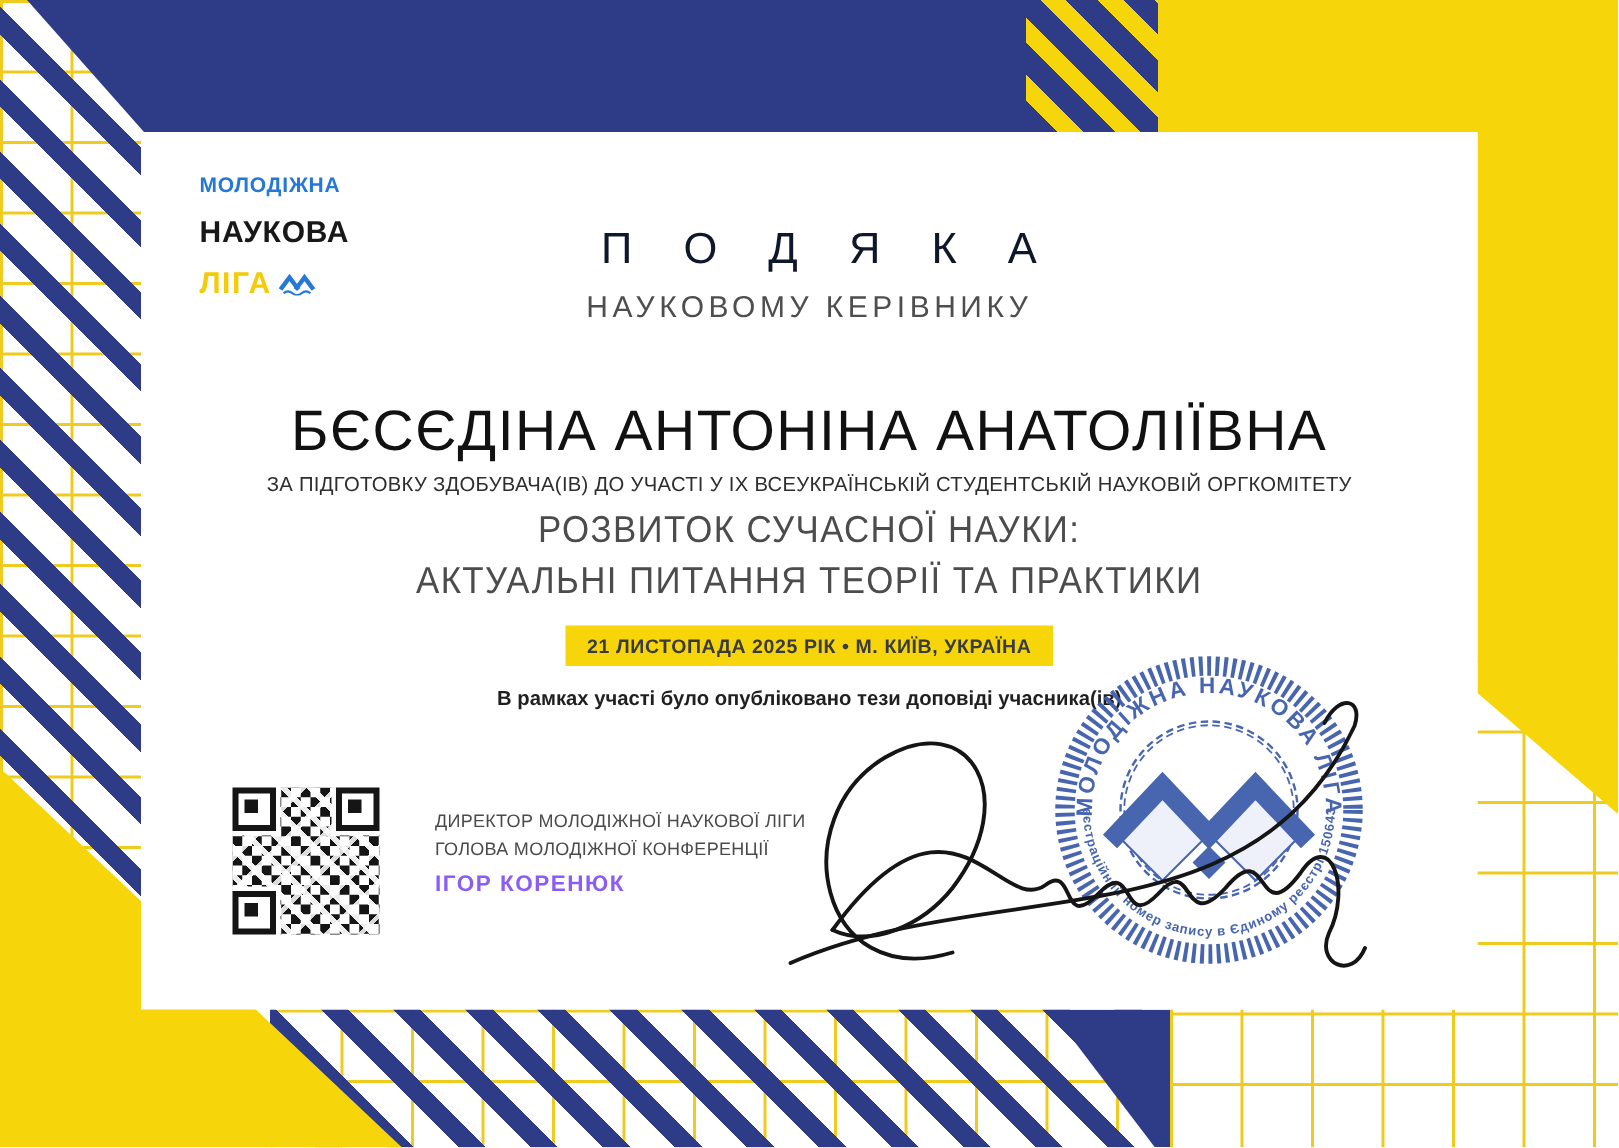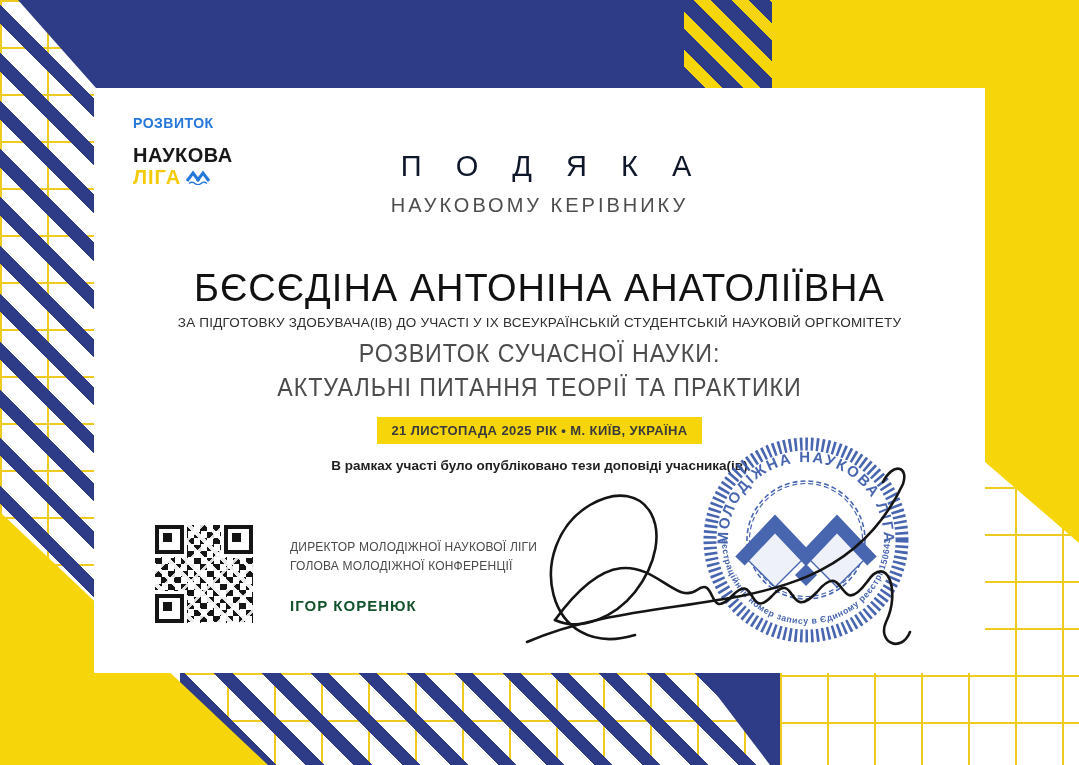--- a/index.html
+++ b/index.html
@@ -40,21 +40,21 @@
     clip-path:polygon(18px 0,772px 0,772px 88px,96px 88px);}
   .navy-bar-yellow-stripes{position:absolute;right:0;top:0;width:88px;height:88px;
     background:repeating-linear-gradient(45deg, transparent 0 15px, var(--yellow,#f6d60b) 15px 27px);}
   
   .card{position:absolute;left:94px;top:88px;width:891px;height:585px;background:#fff;}
   .center{position:absolute;left:0;width:100%;text-align:center;}
   
   .logo{position:absolute;left:39px;top:28px;line-height:1;}
   .logo-l1{font-size:14px;font-weight:bold;color:var(--logo_blue,#2577d9);letter-spacing:.5px;}
   .logo-l2{font-size:20px;font-weight:800;color:#181818;margin-top:15px;letter-spacing:.5px;}
-  .logo-row{display:flex;align-items:center;gap:4px;margin-top:2px;}
+  .logo-row{display:flex;align-items:center;gap:4px;margin-top:14px;}
   .logo-l3{font-size:20px;font-weight:800;color:var(--logo_yellow,#f3cb08);letter-spacing:1px;}
   
   .title{top:62px;font-size:29px;color:#0f172a;letter-spacing:13px;padding-left:13px;}
   .subtitle{top:106px;font-size:20px;color:#4e4e4e;letter-spacing:3px;padding-left:0;}
   .recipient{top:162px;font-size:38px;font-weight:normal;color:#111;letter-spacing:1px;margin-top:17px;}
   .reason{top:227px;font-size:13.5px;color:#2e2e2e;letter-spacing:.2px;}
   .conf{font-size:25px;color:#4c4c4c;letter-spacing:1px;transform:scaleX(.93);transform-origin:50% 50%;}
   .conf1{top:251px;} .conf2{top:285px;}
   .pill-wrap{top:329px;}
   .pill{display:inline-block;background:var(--yellow,#f6d60b);color:#3a3a3a;
@@ -68,21 +68,21 @@
       repeating-linear-gradient(135deg, rgba(255,255,255,.85) 0 3px, transparent 3px 16px),
       conic-gradient(#151515 25%, #fff 0 50%, #151515 0 75%, #fff 0);
     background-size:auto,auto,13px 13px;}
   .qr-f{position:absolute;width:21px;height:21px;background:#fff;border:4px solid #151515;
     box-shadow:0 0 0 3px #fff;}
   .qr-f::after{content:"";position:absolute;left:4px;top:4px;width:9px;height:9px;background:#151515;}
   .qr-f.tl{left:3px;top:3px;} .qr-f.tr{right:3px;top:3px;} .qr-f.bl{left:3px;bottom:3px;}
   
   .signatory{position:absolute;left:196px;top:450px;line-height:19px;}
   .sig-role{font-size:12px;color:#4a4a4a;letter-spacing:.2px;}
-  .sig-name{font-size:15px;font-weight:bold;color:#14532d;letter-spacing:1px;margin-top:20px;}
+  .sig-name{font-size:15px;font-weight:bold;color:#8b5cf6;letter-spacing:1px;margin-top:4px;}
   
   .stamp-svg{position:absolute;left:681px;top:415px;opacity:.94;}
   .sign-svg{position:absolute;left:515px;top:450px;}
 </style>
 </head>
 <body>
 
 <div class="stage">
 
   <div class="block-topleft pattern-grid-stripes"></div>
@@ -91,21 +91,21 @@
   <div class="grid-bottomright pattern-grid"></div>
   <div class="yellow-right"></div>
   <div class="yellow-left"></div>
   <div class="navy-bar">
     <div class="navy-bar-yellow-stripes"></div>
   </div>
 
   <div class="card">
 
     <div class="logo">
-      <div class="logo-l1">РОЗВИТОК</div>
+      <div class="logo-l1">МОЛОДІЖНА</div>
       <div class="logo-l2">НАУКОВА</div>
       <div class="logo-row">
         <span class="logo-l3">ЛІГА</span>
         <svg width="28" height="16" viewBox="0 0 28 16">
           <path d="M2,12 L8,4 L14,12" fill="none" stroke="#2577d9" stroke-width="3"></path>
           <path d="M12,12 L18,4 L24,12" fill="none" stroke="#2577d9" stroke-width="3"></path>
           <path d="M4,14.5 q3,-2.5 6,0 q3,2.5 6,0 q3,-2.5 6,0" fill="none" stroke="#2577d9" stroke-width="1.4"></path>
         </svg>
       </div>
     </div>

